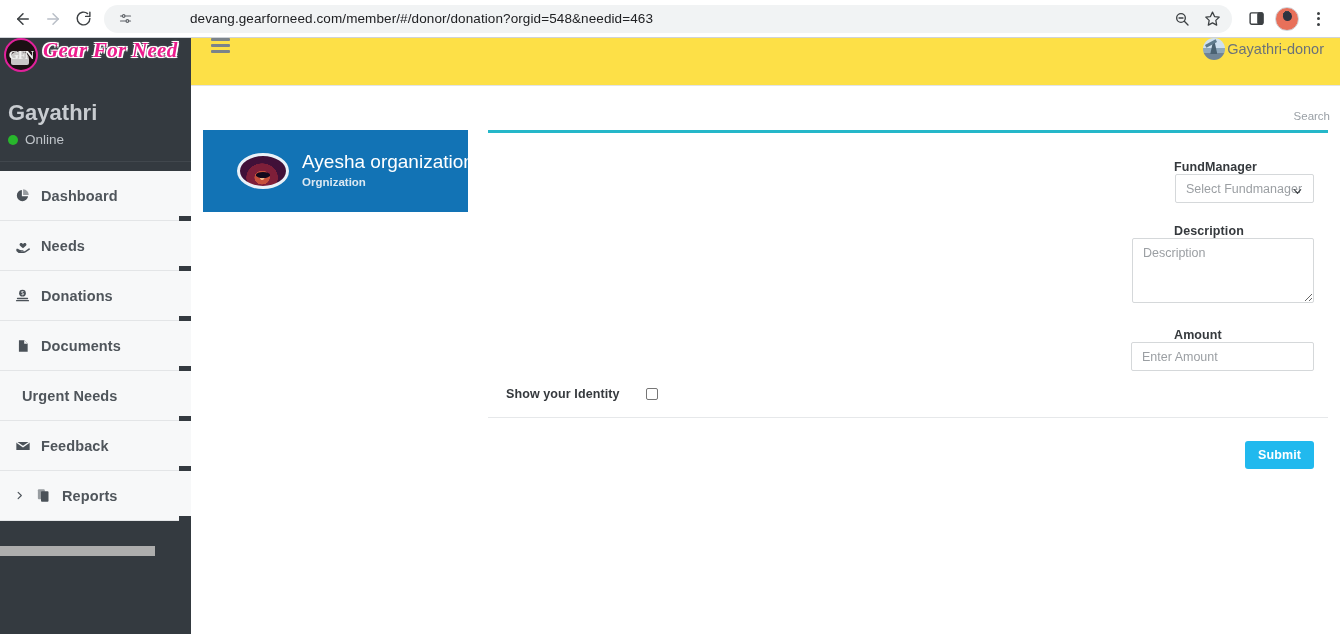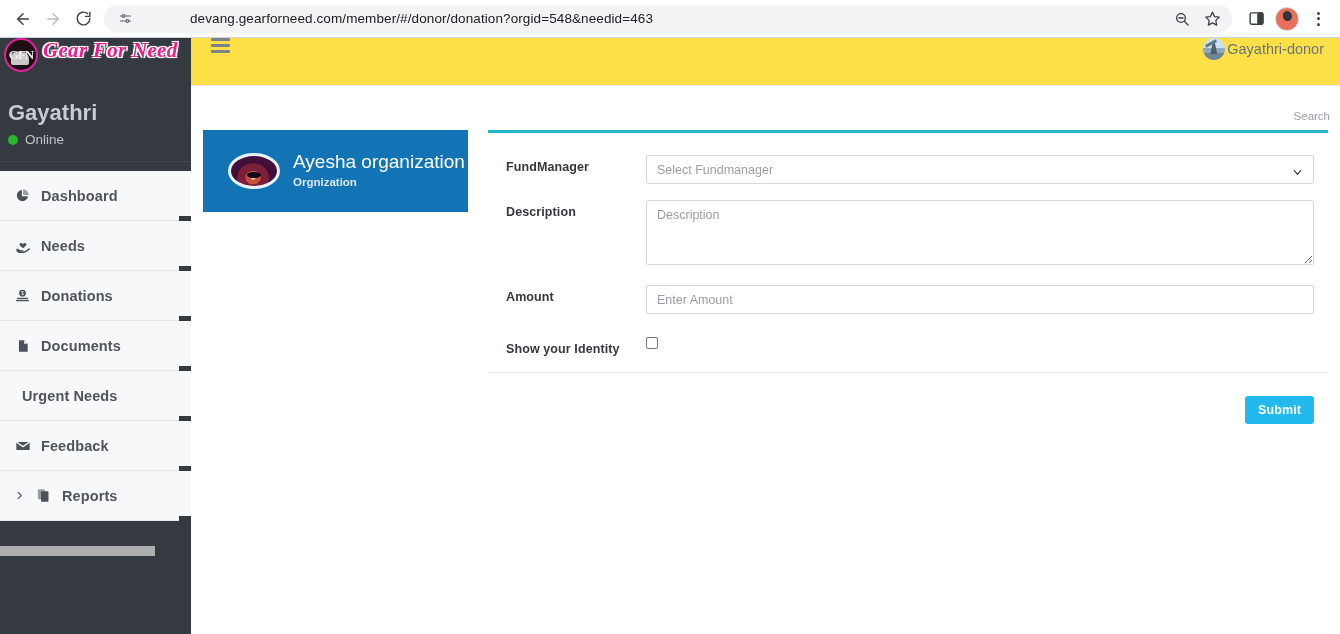--- a/index.html
+++ b/index.html
@@ -266,21 +266,21 @@
   .main-row {
     position: absolute; left: 0; top: 92px;
     width: 1149px;
   }
 
   .org-card {
     position: absolute; left: 12px; top: 0;
     width: 265px; height: 82px;
     background: #1273b5;
     display: flex; align-items: center;
-    padding-left: 25px;
+    padding-left: 34px;
     gap: 13px;
   }
   .org-avatar {
     width: 52px; height: 36px; border-radius: 50%;
     border: 3px solid #e9f1f8;
     flex: 0 0 auto;
     background:
       radial-gradient(ellipse at 48% 72%, #f2b98a 0 7%, #c6503b 8% 22%, #7e1f39 23% 46%, #401038 47% 100%);
     position: relative; overflow: hidden;
   }
@@ -300,23 +300,24 @@
   }
 
   .form-card {
     position: absolute; left: 297px; top: 0;
     width: 840px;
     background: #ffffff;
     border-top: 3px solid #25b7c9;
   }
   .form-body { padding: 22px 0 0 0; }
   .form-row {
-    display: flex; align-items: flex-start;
+    display: flex; align-items: flex-end;
     padding: 0 14px 0 18px;
     margin-bottom: 16px;
+    flex-direction: column;
   }
   .form-label {
     width: 140px; flex: 0 0 auto;
     font-size: 12.5px; font-weight: bold; color: #35393d;
     padding-top: 5px;
     letter-spacing: .1px;
   }
   .field-wrap { flex: 1 1 auto; }
 
   select.form-control,
@@ -345,21 +346,21 @@
     outline: none; resize: vertical;
   }
   textarea.form-control::placeholder,
   input.form-control::placeholder { color: #9b9fa3; }
 
   .row-identity {
     display: flex; align-items: center;
     padding: 0 14px 0 18px;
     margin-bottom: 0;
   }
-  .row-identity .form-label { padding-top: 0; margin-top: 12px; }
+  .row-identity .form-label { padding-top: 0; }
   .chk {
     width: 12px; height: 12px;
     border: 1px solid #767676; border-radius: 2px;
     background: #fff; display: block;
   }
 
   .form-divider {
     margin-top: 16px;
     border-top: 1px solid #e6e8ea;
   }

